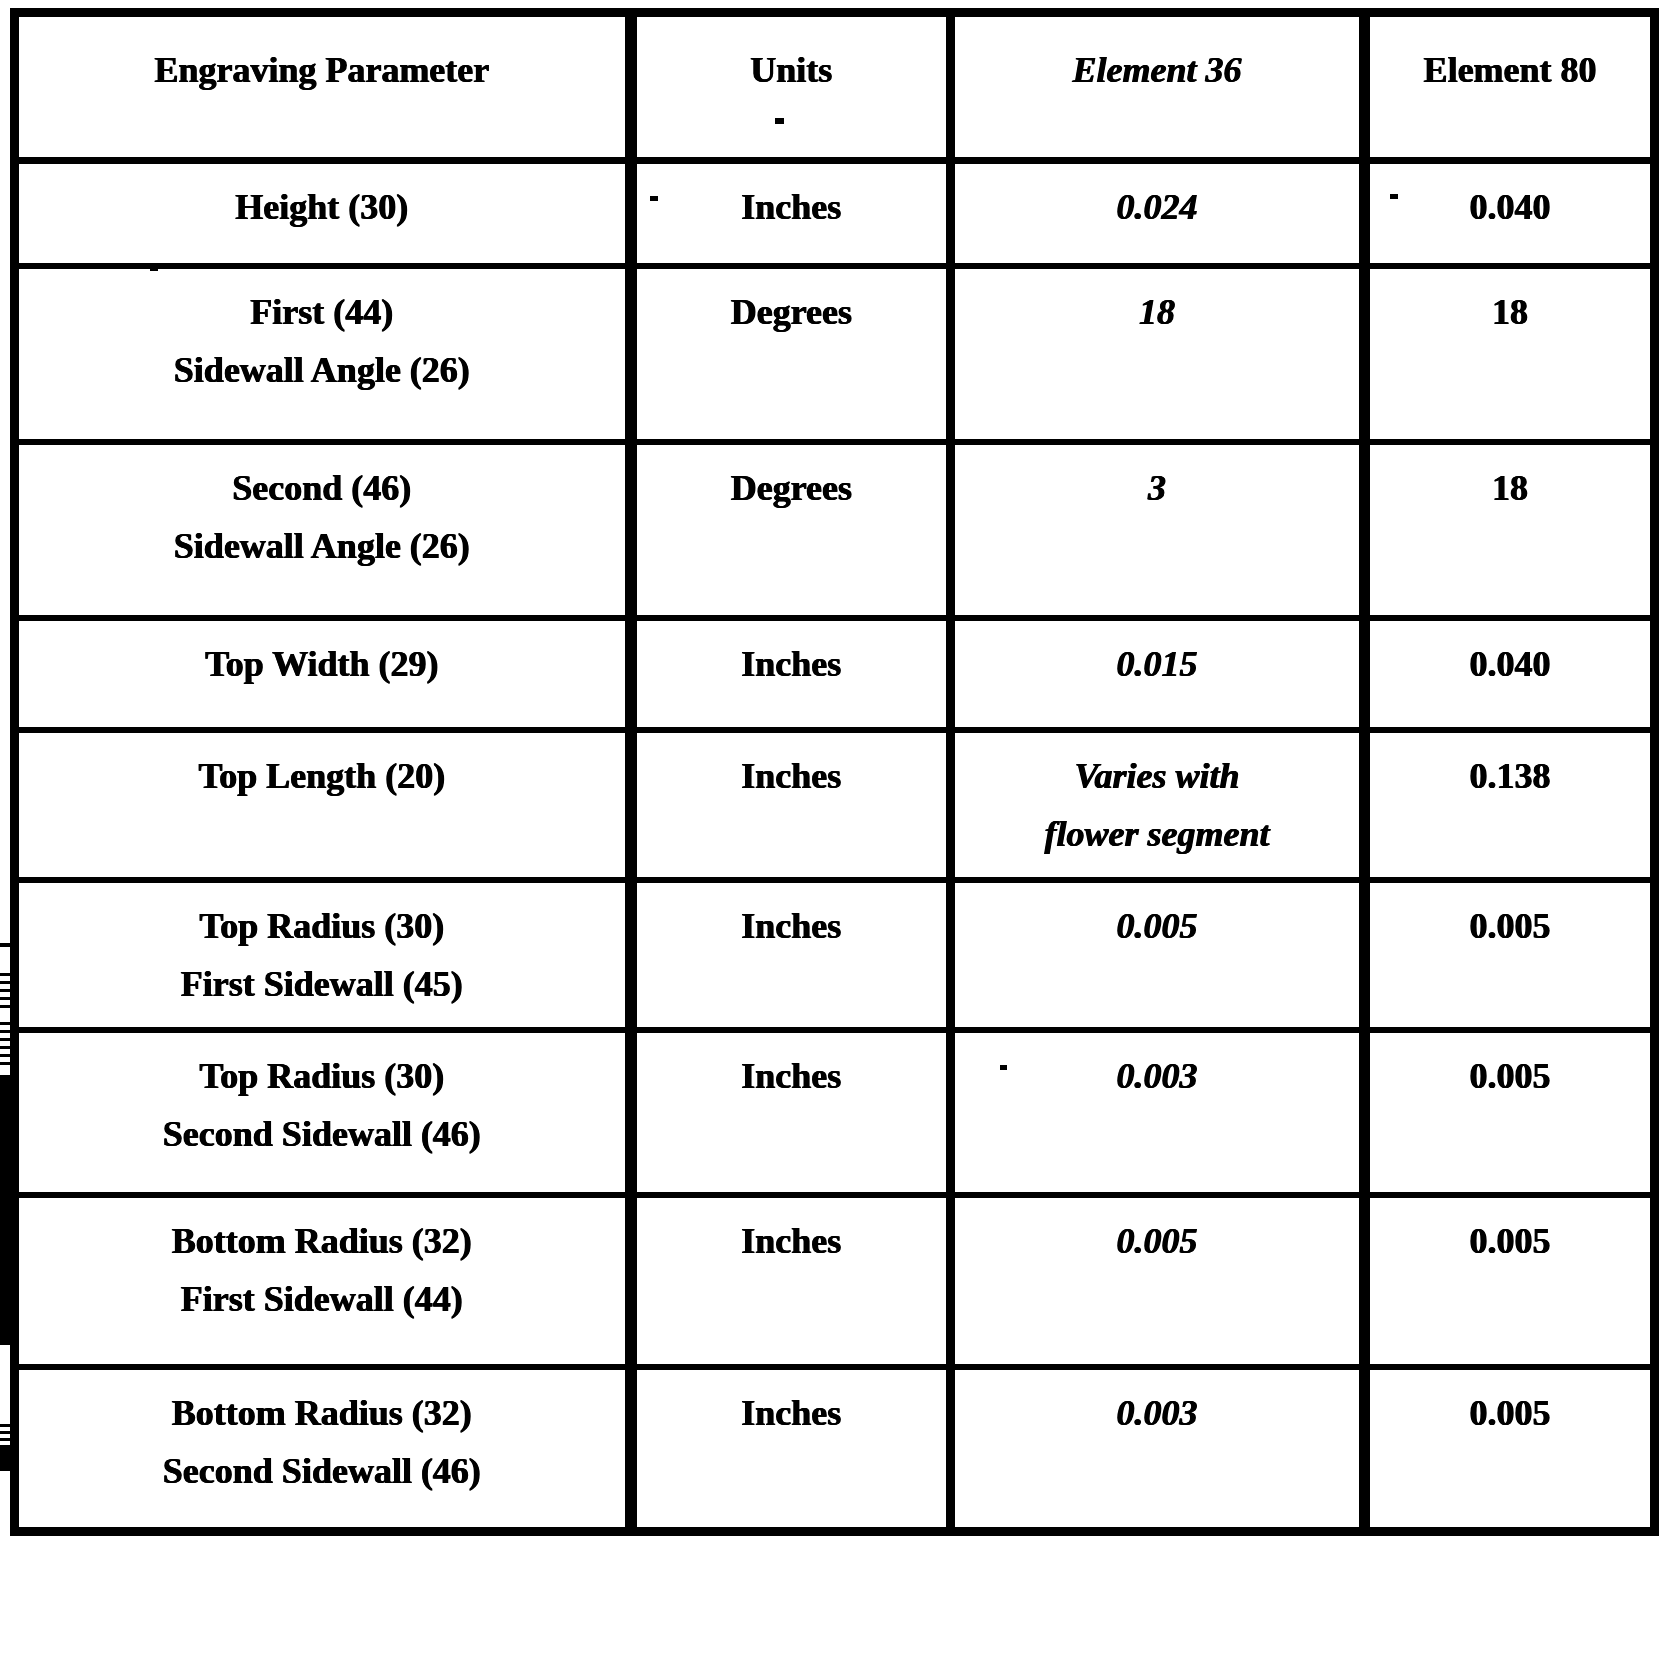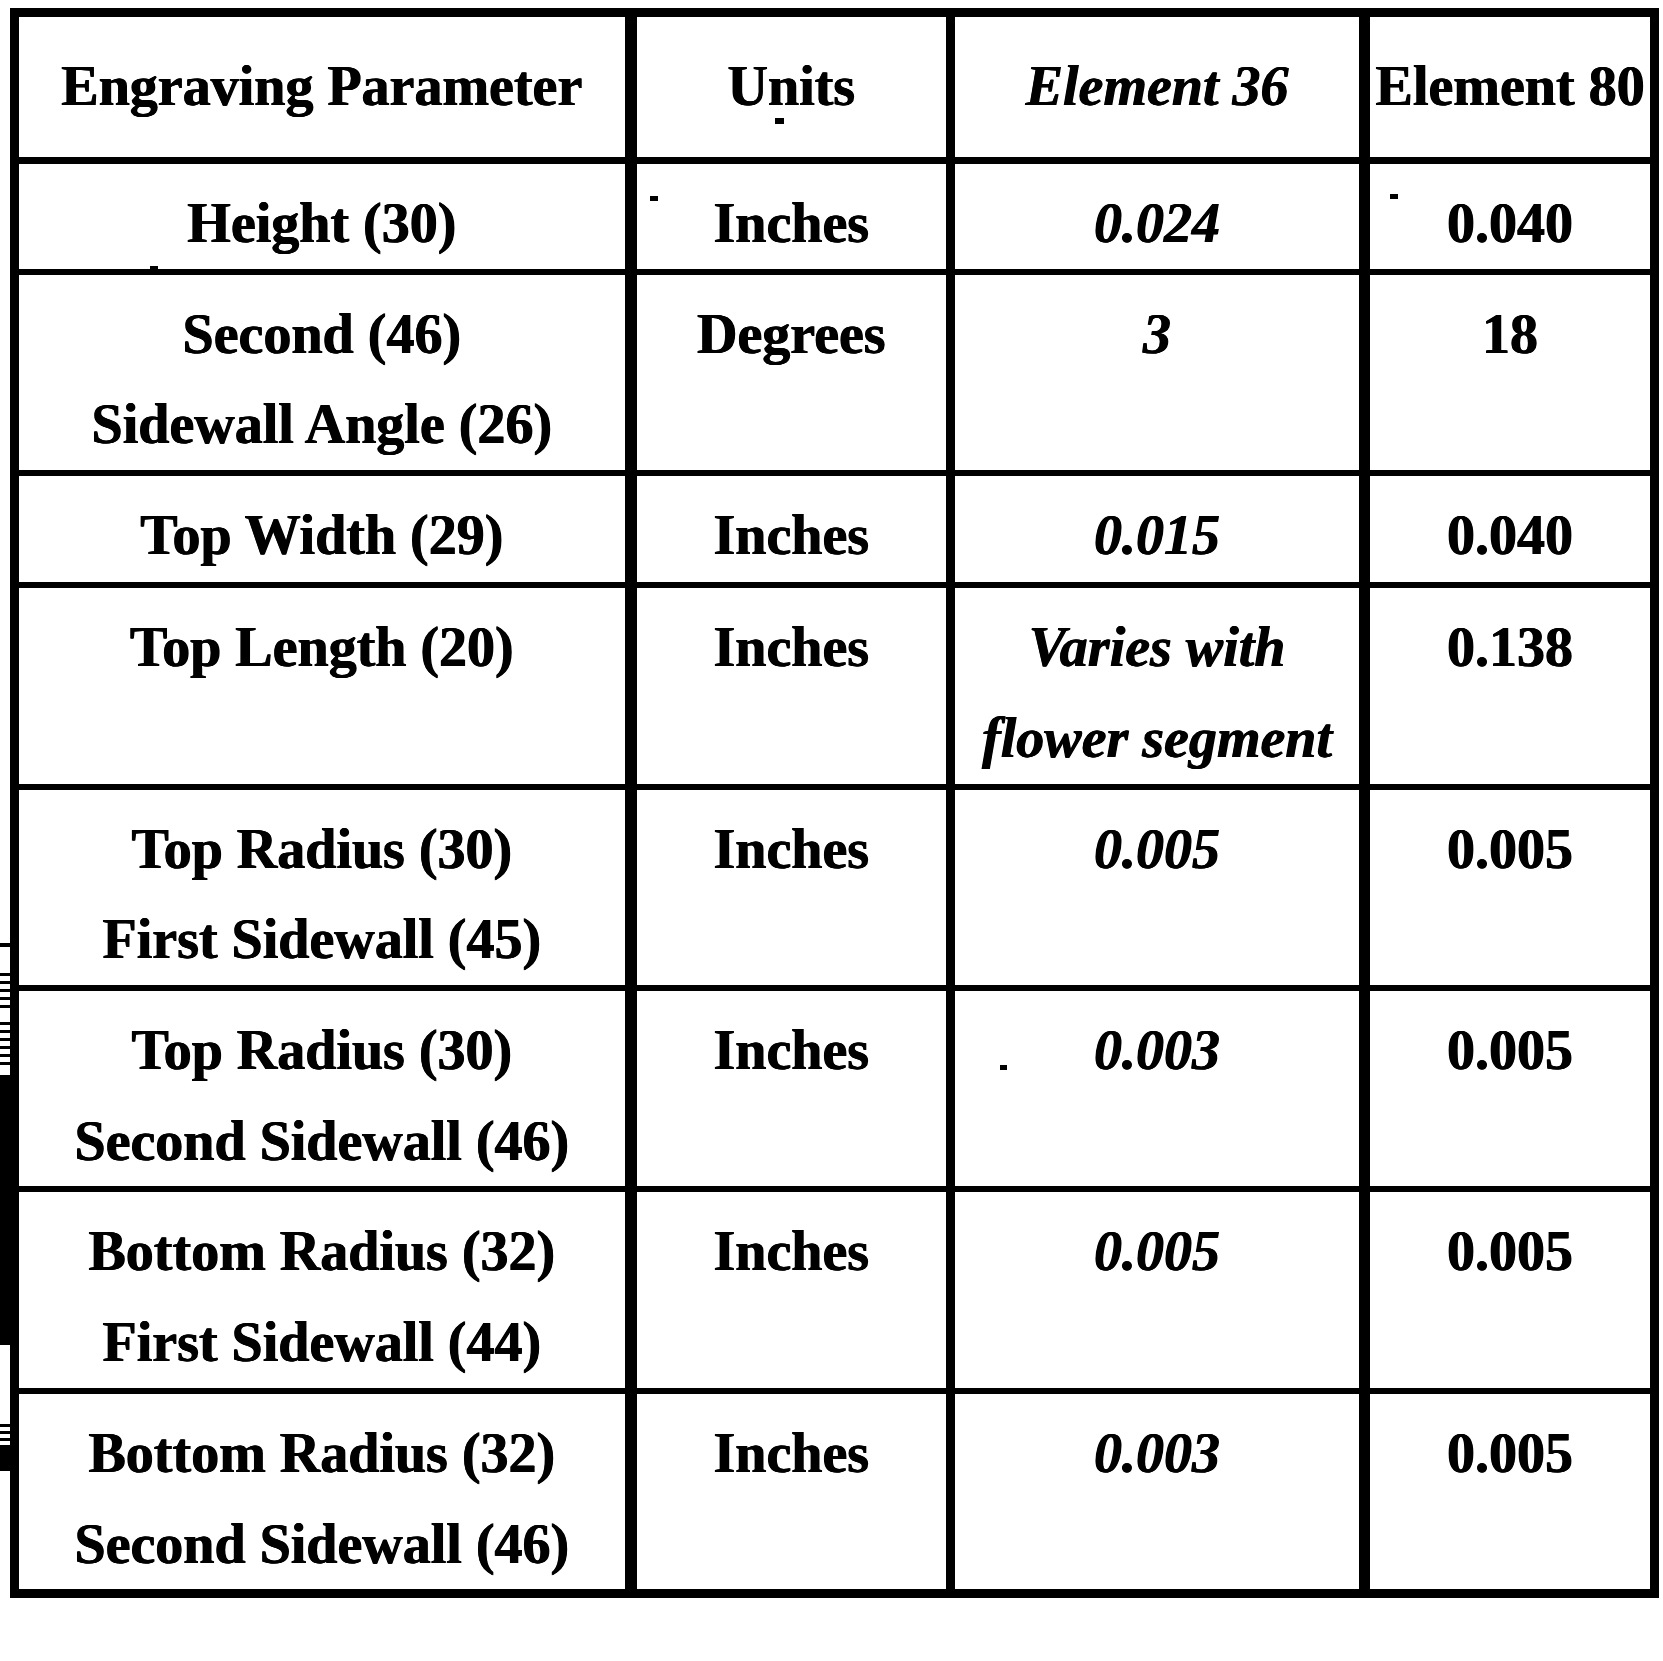--- a/index.html
+++ b/index.html
@@ -24,21 +24,21 @@
     border-collapse: collapse;
     table-layout: fixed;
     width: 1640px;
     border: 9px solid #000;
   }
   th, td {
     border: 6px solid #000;
     text-align: center;
     vertical-align: top;
     padding: 0;
-    font-size: 56px;
+    font-size: 36px;
     line-height: 1.62;
     
     text-shadow: 0.6px 0 0 #000, -0.4px 0 0 #000;
     overflow: hidden;
   }
   th { padding-top: 24px; border-bottom-width: 7px; }
   td { padding-top: 14px; }
 
   col.c0 { width: 616px; }
   col.c1 { width: 320px; }
@@ -96,20 +96,35 @@
           <td class="c1">
             <div class="line">Inches</div>
           </td>
           <td class="c2">
             <div class="line">0.024</div>
           </td>
           <td class="c3">
             <div class="line">0.040</div>
           </td>
         </tr>
+        <tr class="row-1">
+          <td class="c0">
+            <div class="line">First (44)</div>
+            <div class="line">Sidewall Angle (26)</div>
+          </td>
+          <td class="c1">
+            <div class="line">Degrees</div>
+          </td>
+          <td class="c2">
+            <div class="line">18</div>
+          </td>
+          <td class="c3">
+            <div class="line">18</div>
+          </td>
+        </tr>
         <tr class="row-2">
           <td class="c0">
             <div class="line">Second (46)</div>
             <div class="line">Sidewall Angle (26)</div>
           </td>
           <td class="c1">
             <div class="line">Degrees</div>
           </td>
           <td class="c2">
             <div class="line">3</div>

